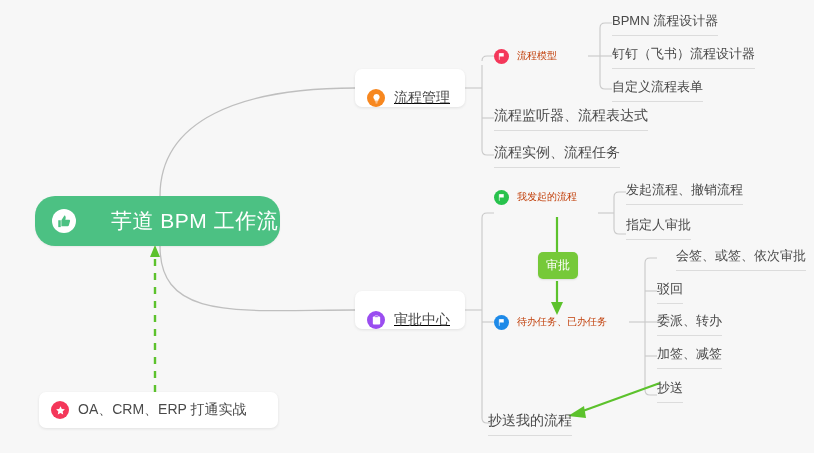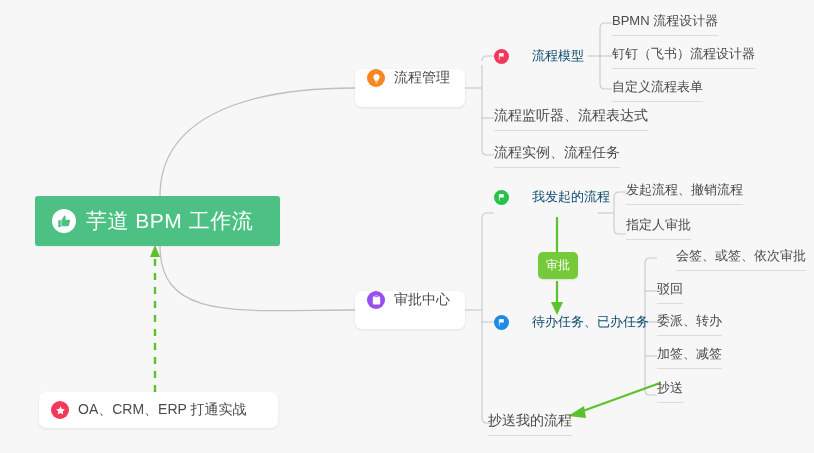--- a/index.html
+++ b/index.html
@@ -28,48 +28,50 @@
   }
 
   
   .root-node {
     position: absolute;
     left: 35px;
     top: 196px;
     width: 245px;
     height: 50px;
     background: #4cc183;
-    border-radius: 3px;
+    border-radius: 20px;
     display: flex;
     align-items: center;
     box-sizing: border-box;
     padding-left: 17px;
     box-shadow: 0 1px 2px rgba(0,0,0,0.06);
     z-index: 5;
+    gap: 25px;
   }
   .root-label {
     color: #ffffff;
     font-size: 21px;
     letter-spacing: 0.5px;
     margin-left: 10px;
     white-space: nowrap;
   }
 
   
   .branch-node {
     position: absolute;
     height: 38px;
     background: #ffffff;
     border-radius: 7px;
     display: flex;
-    align-items: flex-start;
+    align-items: flex-end;
     box-sizing: border-box;
     padding: 0 15px 0 12px;
     box-shadow: 0 1px 3px rgba(0,0,0,0.09);
     z-index: 4;
+    text-decoration: underline;
   }
   .branch-label {
     color: #4a4a4a;
     font-size: 14px;
     margin-left: 9px;
     white-space: nowrap;
   }
   #branch-process { left: 355px; top: 69px; }
   #branch-approval { left: 355px; top: 291px; }
 
@@ -93,23 +95,23 @@
   
   .sub-node {
     position: absolute;
     display: flex;
     align-items: center;
     height: 22px;
     white-space: nowrap;
     z-index: 3;
   }
   .sub-label {
-    color: #0c4a6e;
-    font-size: 13px;
-    margin-left: 23px;
+    color: #c2410c;
+    font-size: 10px;
+    margin-left: 8px;
   }
 
   
   .leaf-node {
     position: absolute;
     color: #4a4a4a;
     font-size: 13px;
     white-space: nowrap;
     padding-bottom: 5px;
     border-bottom: 1px solid #dcdcdc;

